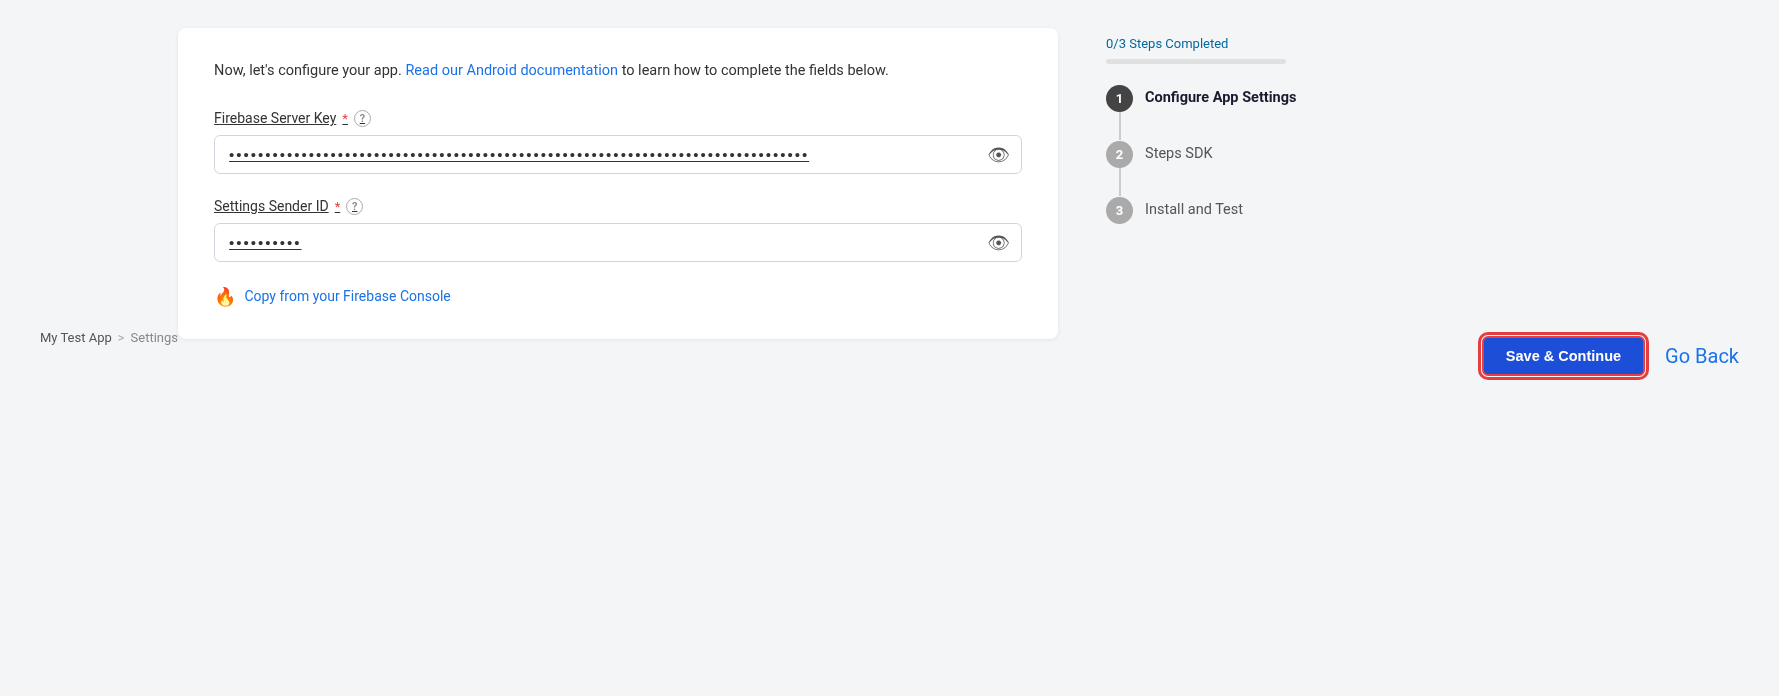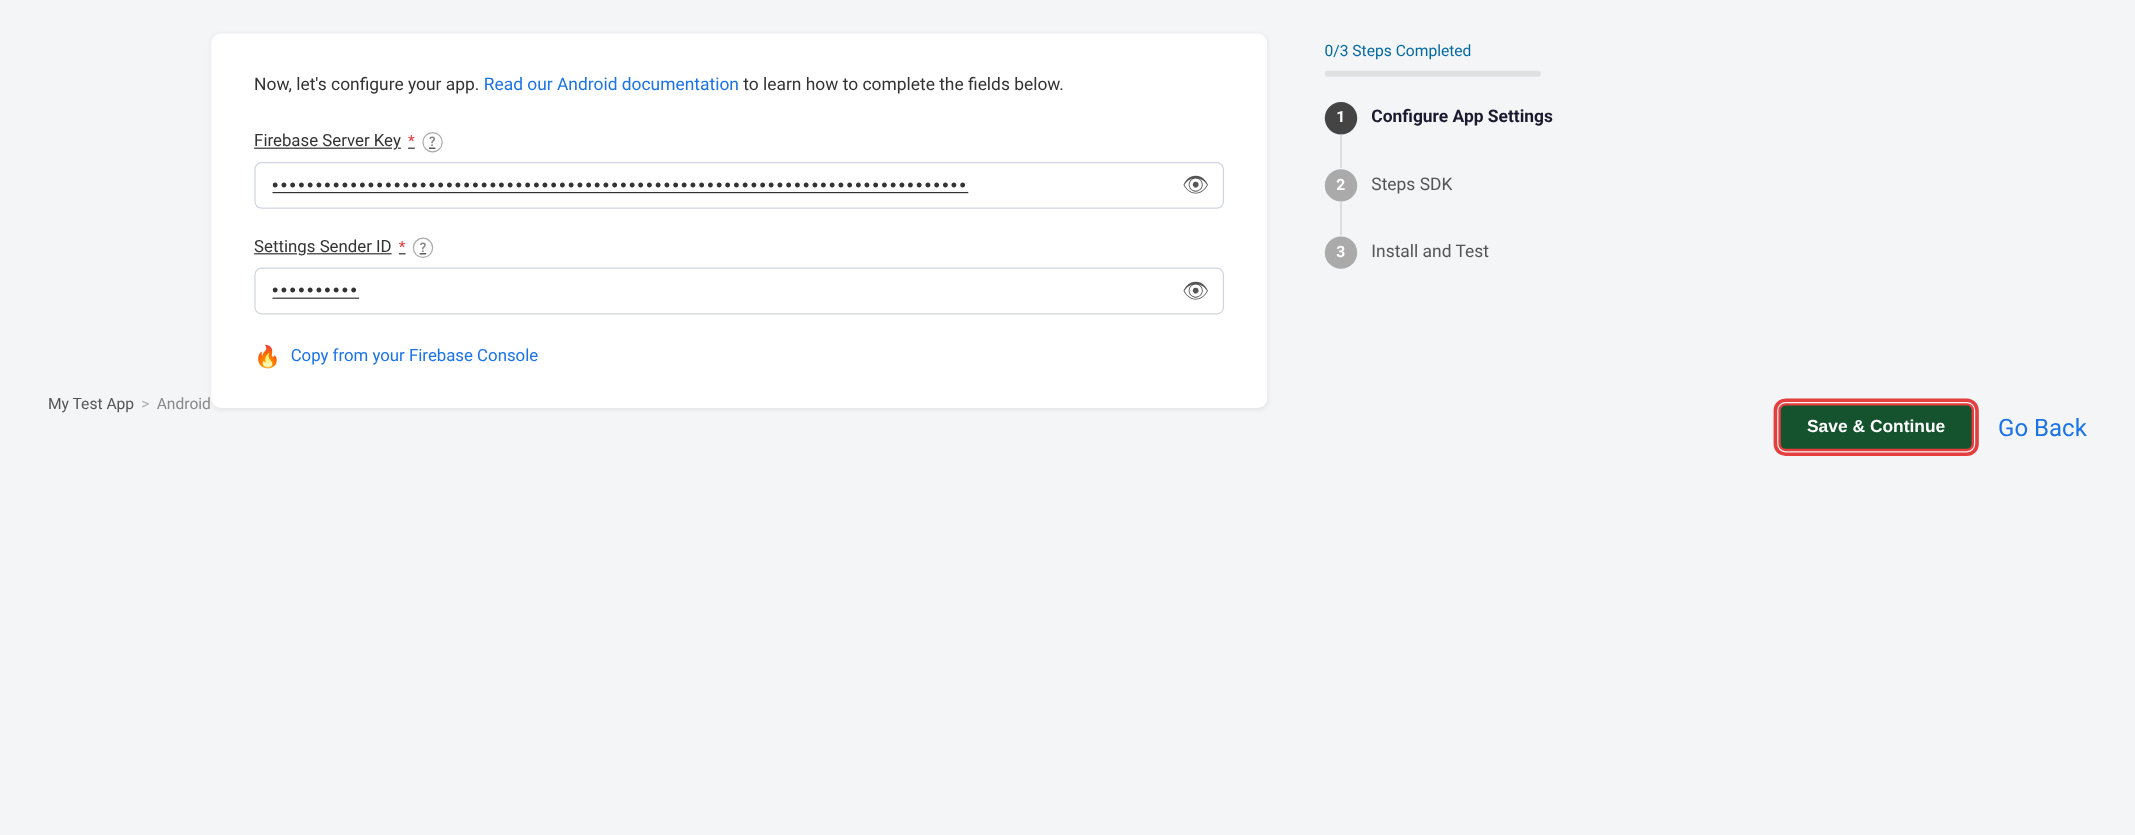--- a/index.html
+++ b/index.html
@@ -129,21 +129,21 @@
     .firebase-flame {
       font-size: 18px;
     }
     .footer-actions {
       display: flex;
       align-items: center;
       gap: 20px;
       margin-top: 28px;
     }
     .btn-save {
-      background: #14532d;
+      background: #1d4ed8;
       color: #fff;
       border: 2px solid #e53e3e;
       border-radius: 6px;
       padding: 10px 22px;
       font-size: 14.5px;
       font-weight: 600;
       cursor: pointer;
       outline: 3px solid #e53e3e;
       outline-offset: 1px;
     }
@@ -238,21 +238,21 @@
     }
   </style>
 </head>
 <body>
 
 <div class="page-wrapper">
 
   <div class="breadcrumb">
     <span class="breadcrumb-link">My Test App</span>
     <span class="breadcrumb-separator">&gt;</span>
-    <span>Android</span>
+    <span>Settings</span>
   </div>
 
 
   <div class="main-content">
 
     <div class="form-card">
 
       <p class="form-intro">
         <span>Now, let's configure your app.</span>
         <a href="#">Read our Android documentation</a>

